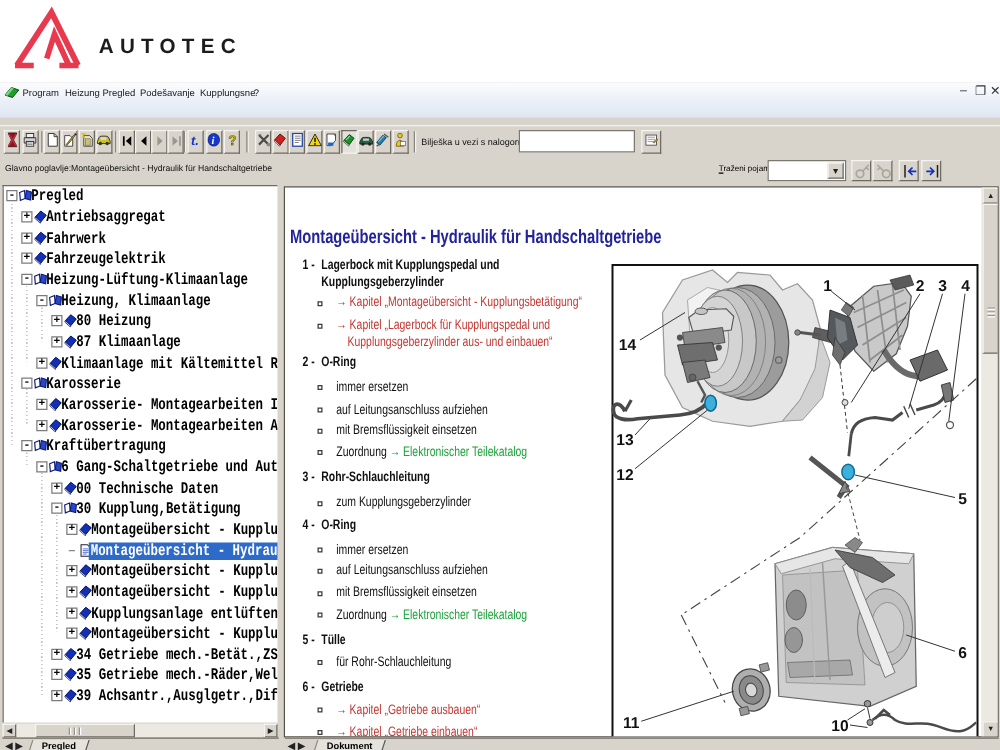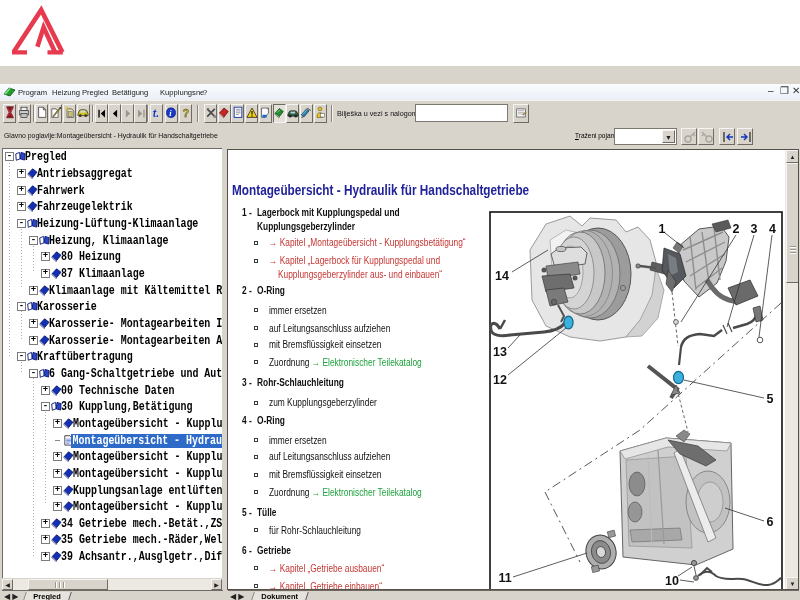--- a/index.html
+++ b/index.html
@@ -15,21 +15,21 @@
 
 
 #win { position:absolute; left:0; top:66px; width:800px; height:534px; background:#d8d4cb; }
 #titlebar { position:absolute; left:0; top:0; width:800px; height:18px;
   background:linear-gradient(#5e6a7a 0%, #8a9cb8 6%, #ccd9ee 20%, #b6cbe8 48%, #92b1d8 78%, #a9c0e0 100%); }
 #titletext { position:absolute; left:16px; top:4.5px; font-size:7.2px; color:#14273f; white-space:nowrap; }
 .capbtn { position:absolute; top:3px; height:13px; border-radius:2px; border:1px solid #5a6b80; }
 #btnmin  { left:742px; width:18px; background:linear-gradient(#dce8f6,#b6c9e2 50%,#9db4d2); }
 #btnres  { left:761px; width:18px; background:linear-gradient(#dce8f6,#b6c9e2 50%,#9db4d2); }
 #btnclose{ left:780px; width:18px; background:linear-gradient(#f0a088,#e06a4c 45%,#c03a22); border-color:#7c1a0c; }
-#menubar { position:absolute; left:0; top:18px; width:800px; height:28px;
+#menubar { position:absolute; left:0; top:0; width:800px; height:28px;
   background:linear-gradient(#fbfcfe,#dde6f2); font-size:7.6px; color:#1a1a1a; }
 .mitem { position:absolute; top:2px; }
 
 
 #toolbar { position:absolute; left:0; top:34px; width:800px; height:25px;
   background:#d8d4cb; border-top:1px solid #f4f2ee; }
 .tbtn { position:absolute; top:3px; width:13px; height:19px; background:#d8d4cb;
   border-top:1px solid #f6f4f0; border-left:1px solid #f6f4f0;
   border-right:1px solid #6f6b63; border-bottom:1px solid #6f6b63; }
 .tsep { position:absolute; top:4px; width:2px; height:17px;
@@ -80,32 +80,33 @@
 </head>
 <body>
 <div id="stage">
 
   <div id="brand">
     <svg class="abs" style="left:4px;top:1px" width="66" height="60" viewBox="0 0 66 60">
       <path d="M9.5,51.3 L37.2,8.9 L58.4,51.3" fill="none" stroke="#e83a4e" stroke-width="4.6" stroke-miterlimit="8"></path>
       <path d="M8,51.4 H23 M43.5,51.4 H58.8" stroke="#e83a4e" stroke-width="4.4"></path>
       <path d="M33.4,45.8 L39.6,26.2 L51.4,52" fill="none" stroke="#e83a4e" stroke-width="4.5"></path>
     </svg>
+    <div id="brandtext">AUTOTEC</div>
   </div>
 
   <div id="win">
     <div id="menubar">
       <svg class="abs" style="left:3px;top:2px" width="13" height="12" viewBox="0 0 13 12">
         <path d="M1 8 L6 2 L12 4 L7 10 Z" fill="#1f9e2c" stroke="#064d10" stroke-width="0.8"></path>
         <path d="M1 8 L6 2 L8 2.6 L3 8.6 Z" fill="#7fd47f"></path>
       </svg>
       <span class="mitem" style="left:18px;top:4px">Program</span>
       <span class="mitem" style="left:52px;top:4px">Heizung</span>
       <span class="mitem" style="left:82px;top:4px">Pregled</span>
-      <span class="mitem" style="left:112px;top:4px">Betätigung</span>
+      <span class="mitem" style="left:112px;top:4px">Podešavanje</span>
       <span class="mitem" style="left:160px;top:4px">Kupplungsne</span>
       <span class="mitem" style="left:203px;top:4px">?</span>
       <span class="mitem" style="left:768px;top:1px;font-size:10px;color:#333">–</span>
       <span class="mitem" style="left:780px;top:1px;font-size:10px;color:#333">❐</span>
       <span class="mitem" style="left:792px;top:1px;font-size:10px;color:#333">✕</span>
     </div>
     <div id="toolbar">
       <div class="tbtn" style="left:3.0px;width:13px;">
           <div style="position:absolute;left:50%;top:50%;transform:translate(-50%,-50%) scale(0.85)"><svg width="11" height="15" viewBox="0 0 11 15">
               <path d="M1.5 1 H9.5 L6.5 7.5 L9.5 14 H1.5 L4.5 7.5 Z" fill="#8a1420" stroke="#400" stroke-width="0.7"></path>

